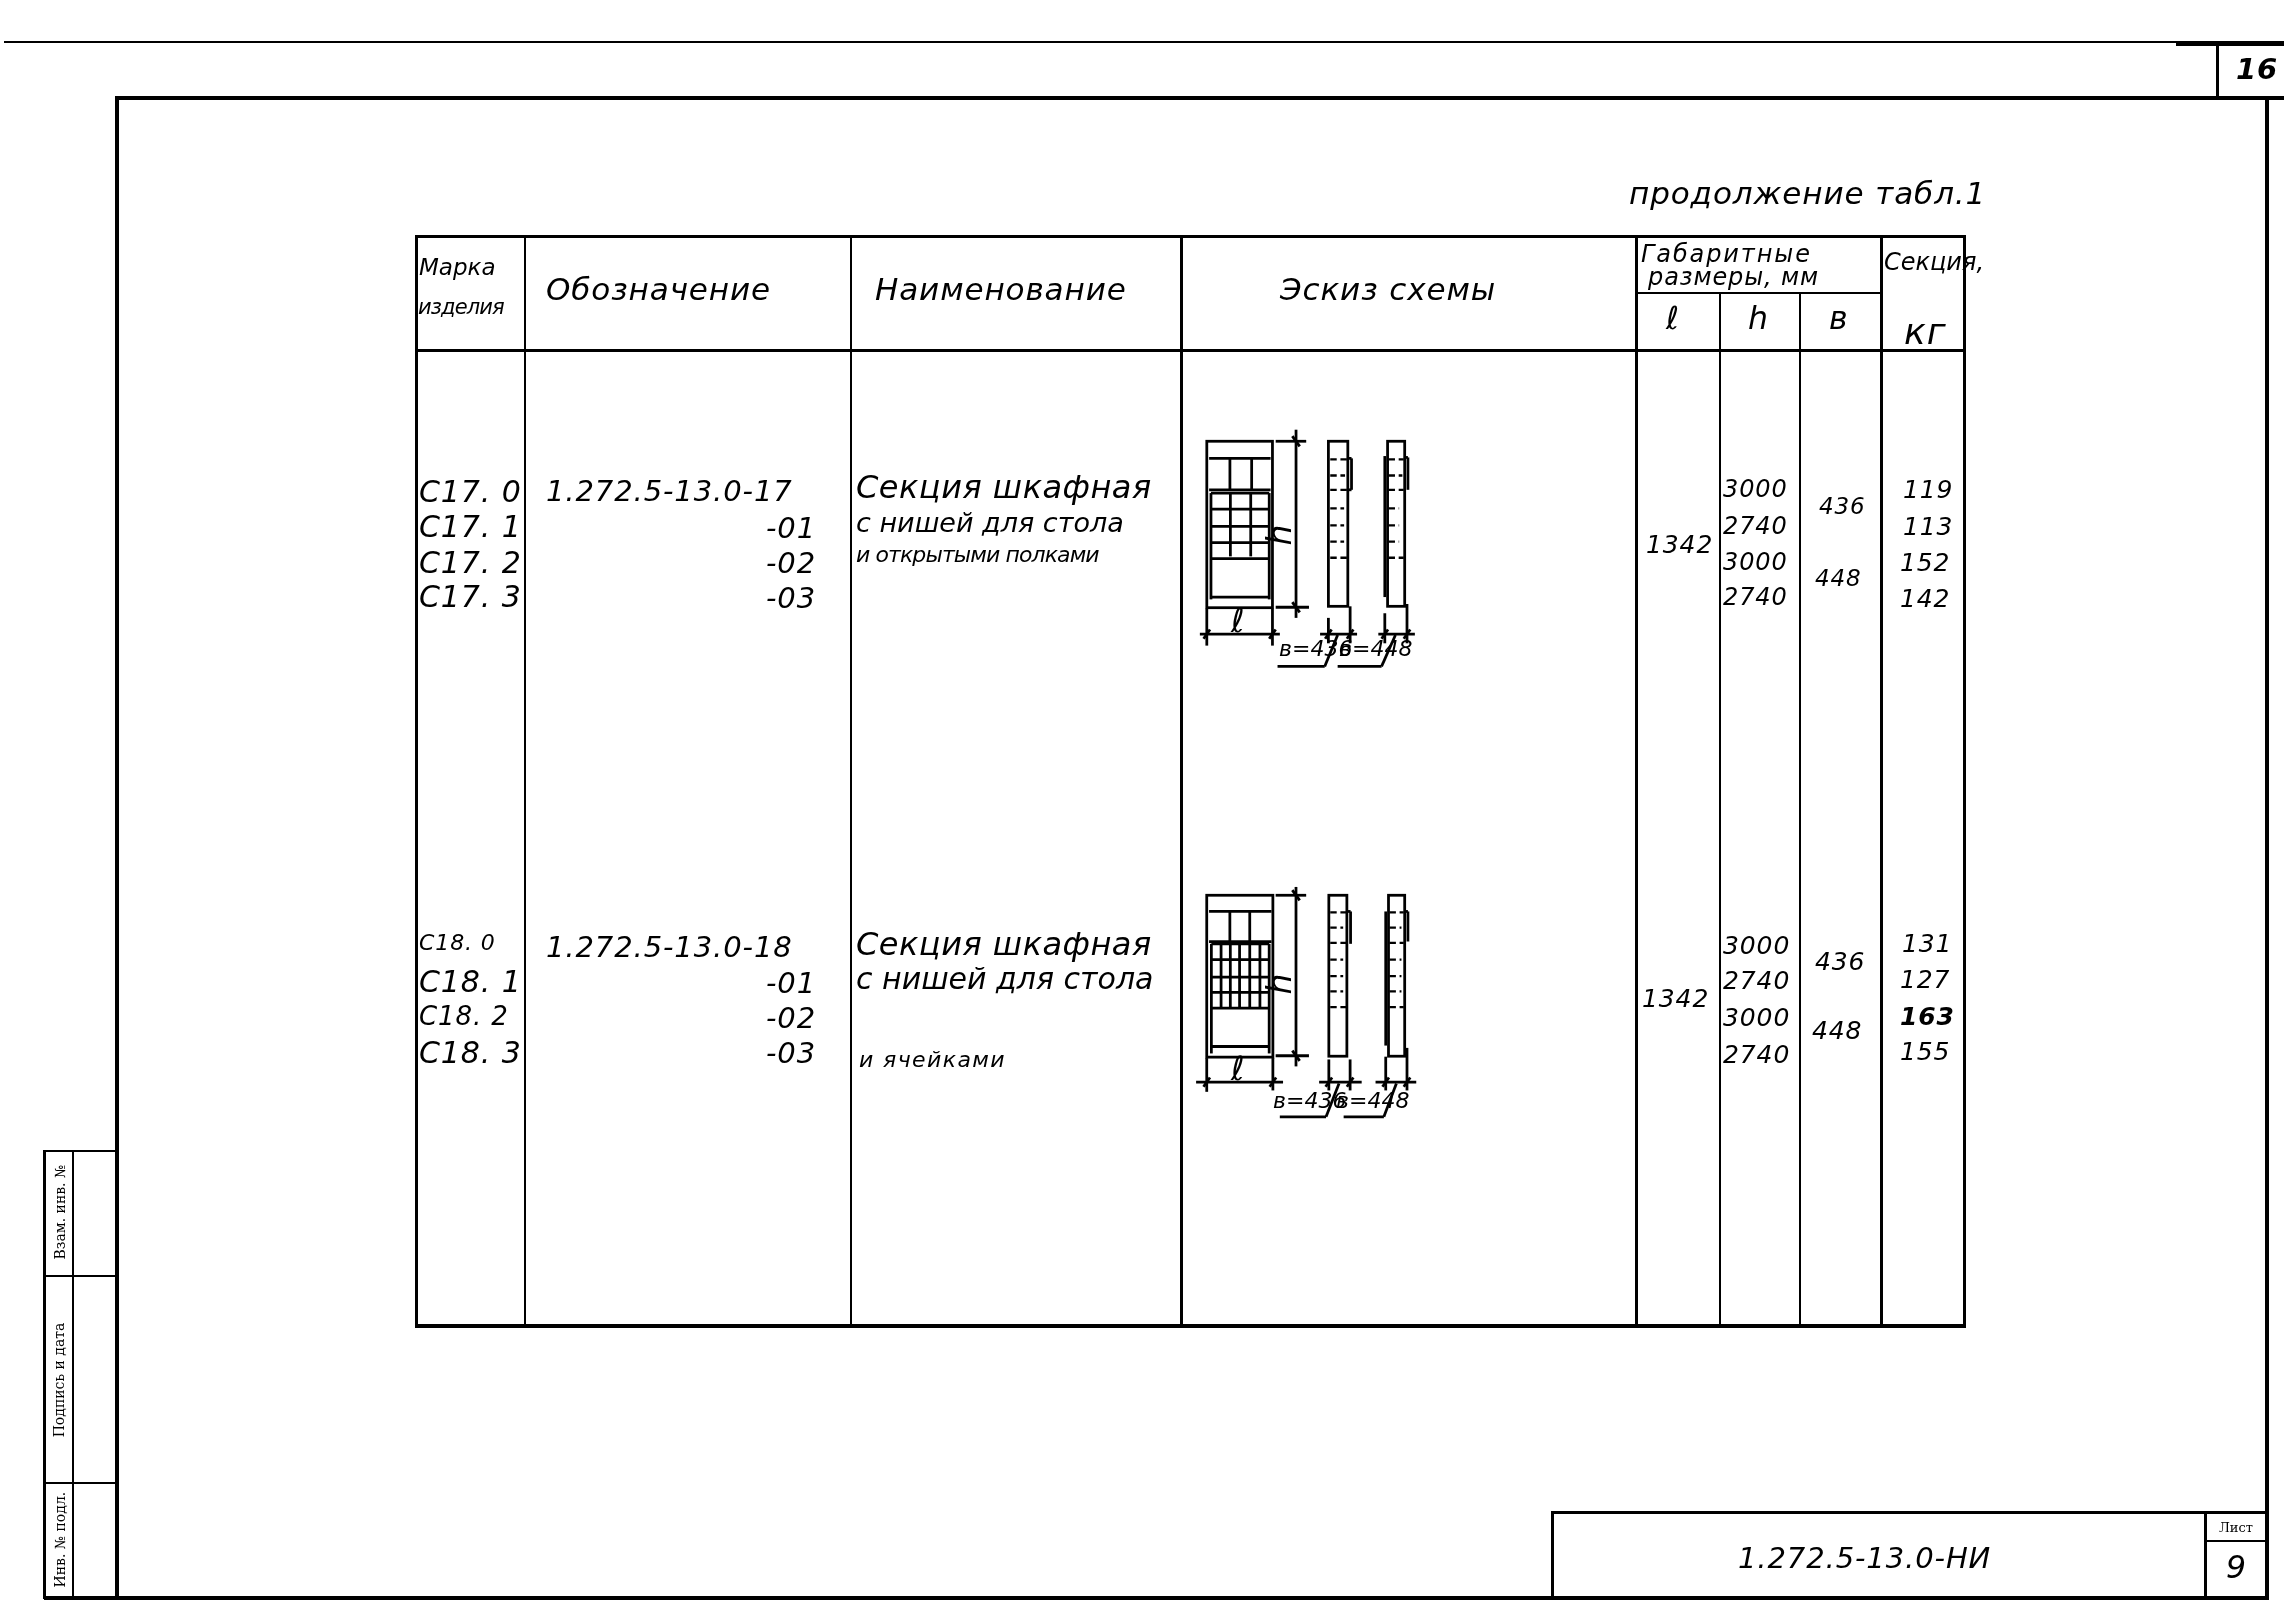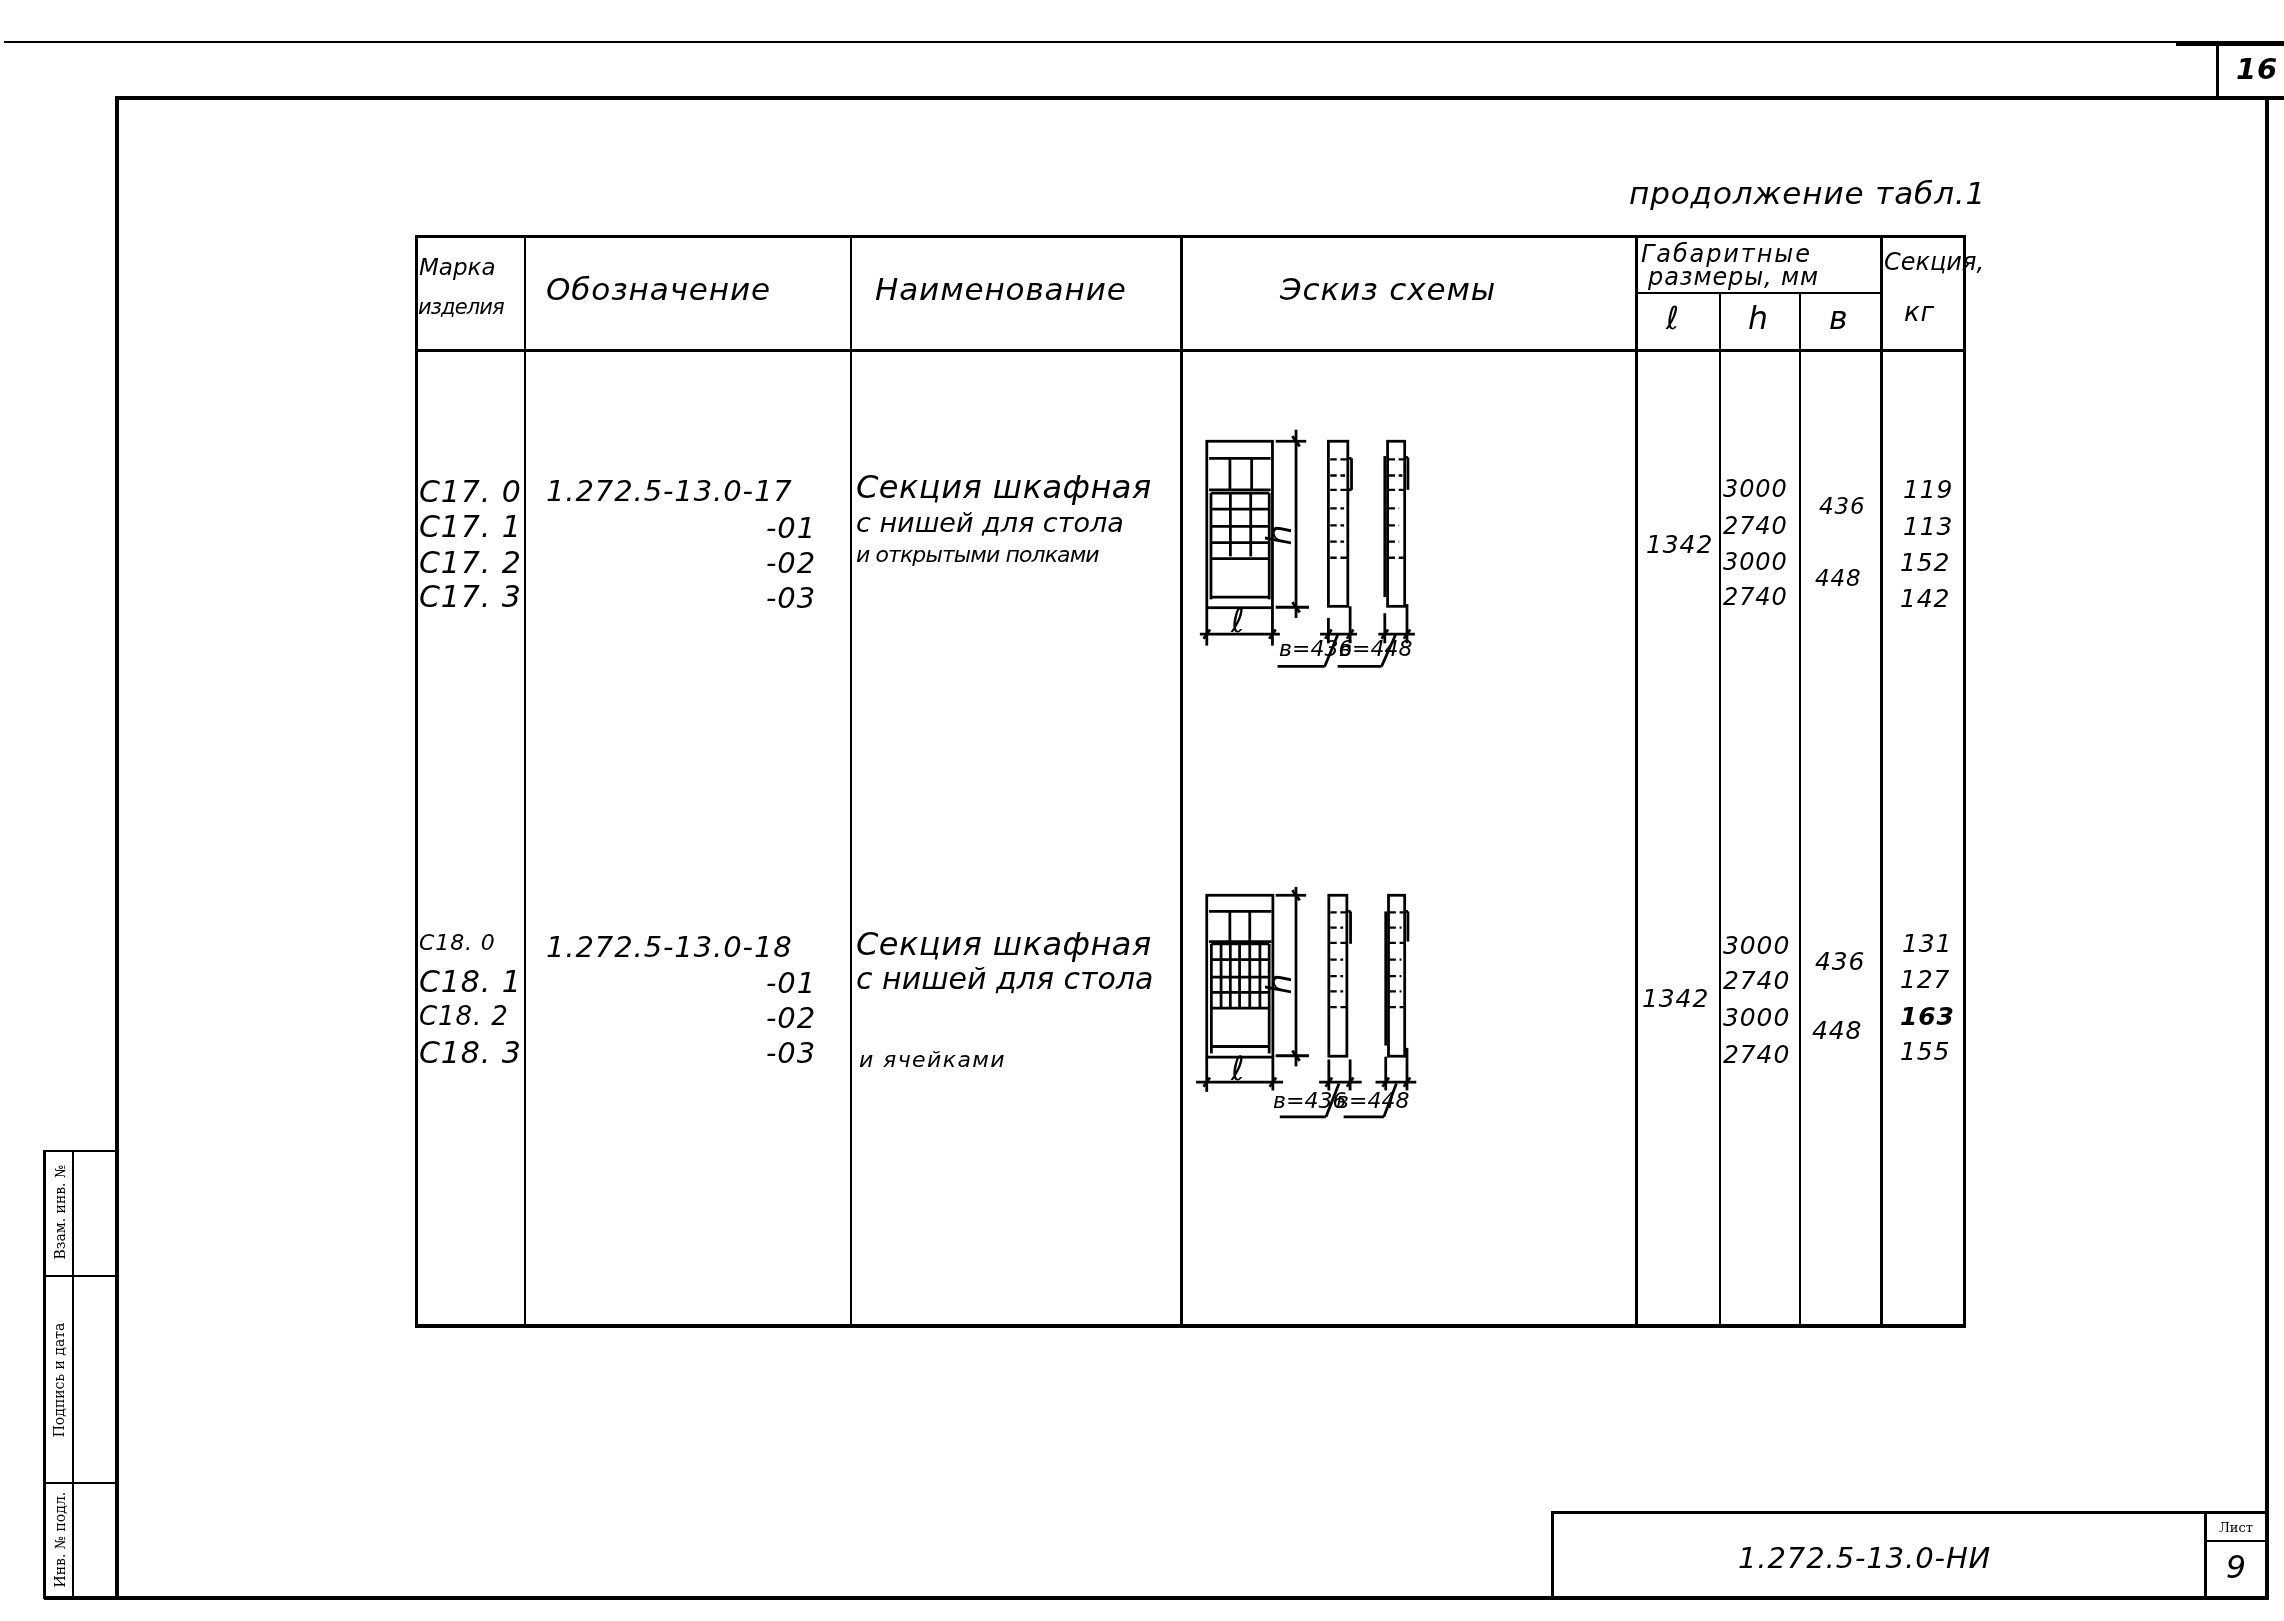--- a/index.html
+++ b/index.html
@@ -51,21 +51,21 @@
   <div class="txt hand" style="left:418px; top:297px; font-size:21px; letter-spacing:-0.9px;">изделия</div>
   <div class="txt hand" style="left:546px; top:274px; font-size:31px;">Обозначение</div>
   <div class="txt hand" style="left:875px; top:274px; font-size:31px;">Наименование</div>
   <div class="txt hand" style="left:1280px; top:274px; font-size:31px;">Эскиз схемы</div>
   <div class="txt hand" style="left:1641px; top:242px; font-size:24px; letter-spacing:1.9px;">Габаритные</div>
   <div class="txt hand" style="left:1648px; top:265px; font-size:24px;">размеры, мм</div>
   <div class="txt hand" style="left:1666px; top:303px; font-size:31.5px;">ℓ</div>
   <div class="txt hand" style="left:1748px; top:303px; font-size:31.5px;">h</div>
   <div class="txt hand" style="left:1829px; top:303px; font-size:31.5px;">в</div>
   <div class="txt hand" style="left:1884px; top:250px; font-size:24px; letter-spacing:0;">Секция,</div>
-  <div class="txt hand" style="left:1904px; top:299px; font-size:26px;text-align:right;">кг</div>
+  <div class="txt hand" style="left:1904px; top:314px; font-size:36px;text-align:right;">кг</div>
 
   <div>
     <div class="txt hand" style="left:419px; top:477px; font-size:30px;">С17. 0</div>
     <div class="txt hand" style="left:419px; top:512px; font-size:30px;">С17. 1</div>
     <div class="txt hand" style="left:419px; top:548px; font-size:30px;text-align:right;">С17. 2</div>
     <div class="txt hand" style="left:419px; top:582px; font-size:30px;">С17. 3</div>
 
     <div class="txt hand" style="left:546px; top:477px; font-size:29px;">1.272.5-13.0-17</div>
     <div class="txt hand" style="left:766px; top:514px; font-size:29px;">-01</div>
     <div class="txt hand" style="left:766px; top:549px; font-size:29px;">-02</div>

